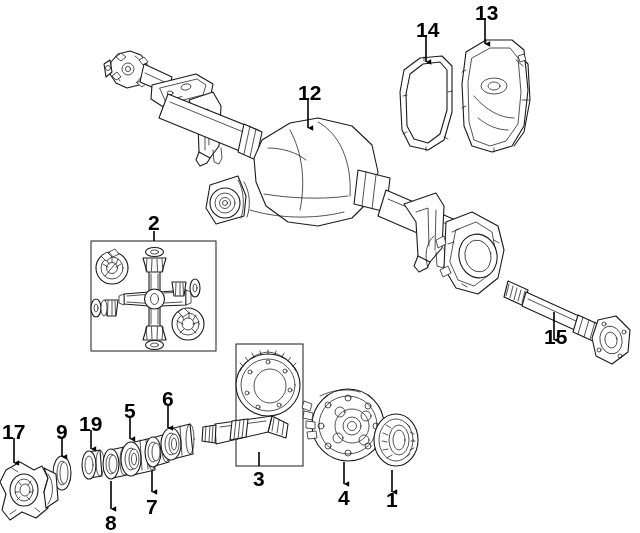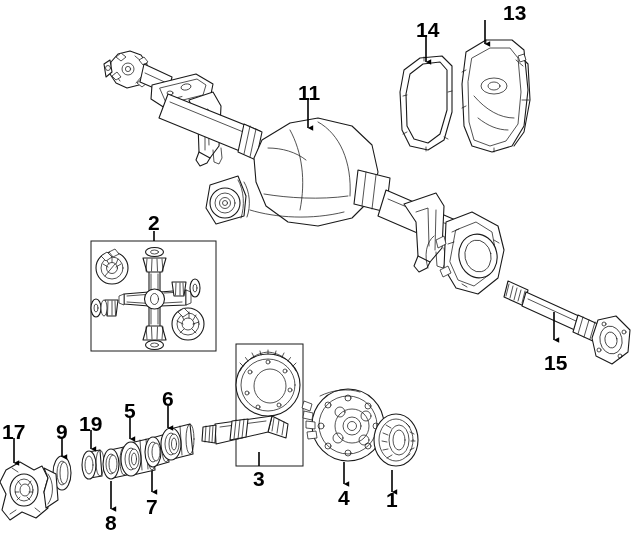--- a/index.html
+++ b/index.html
@@ -367,18 +367,18 @@
   <div class="callout-label" style="left:148px; top:212px;">2</div>
   <div class="callout-label" style="left:253px; top:468px;">3</div>
   <div class="callout-label" style="left:338px; top:487px;">4</div>
   <div class="callout-label" style="left:124px; top:400px;">5</div>
   <div class="callout-label" style="left:162px; top:388px;">6</div>
   <div class="callout-label" style="left:146px; top:496px;">7</div>
   <div class="callout-label" style="left:105px; top:512px;">8</div>
   <div class="callout-label" style="left:56px;  top:421px;">9</div>
   <div class="callout-label" style="left:79px;  top:413px;">19</div>
   <div class="callout-label" style="left:2px;   top:421px;">17</div>
-  <div class="callout-label" style="left:298px; top:82px;">11</div>
-  <div class="callout-label" style="left:475px; top:2px;margin-left:28px;">13</div>
+  <div class="callout-label" style="left:298px; top:82px;">12</div>
+  <div class="callout-label" style="left:475px; top:2px;">13</div>
   <div class="callout-label" style="left:416px; top:19px;">14</div>
-  <div class="callout-label" style="left:544px; top:352px;">15</div>
+  <div class="callout-label" style="left:544px; top:326px;">15</div>
 
 </div>
 
 </body></html>

